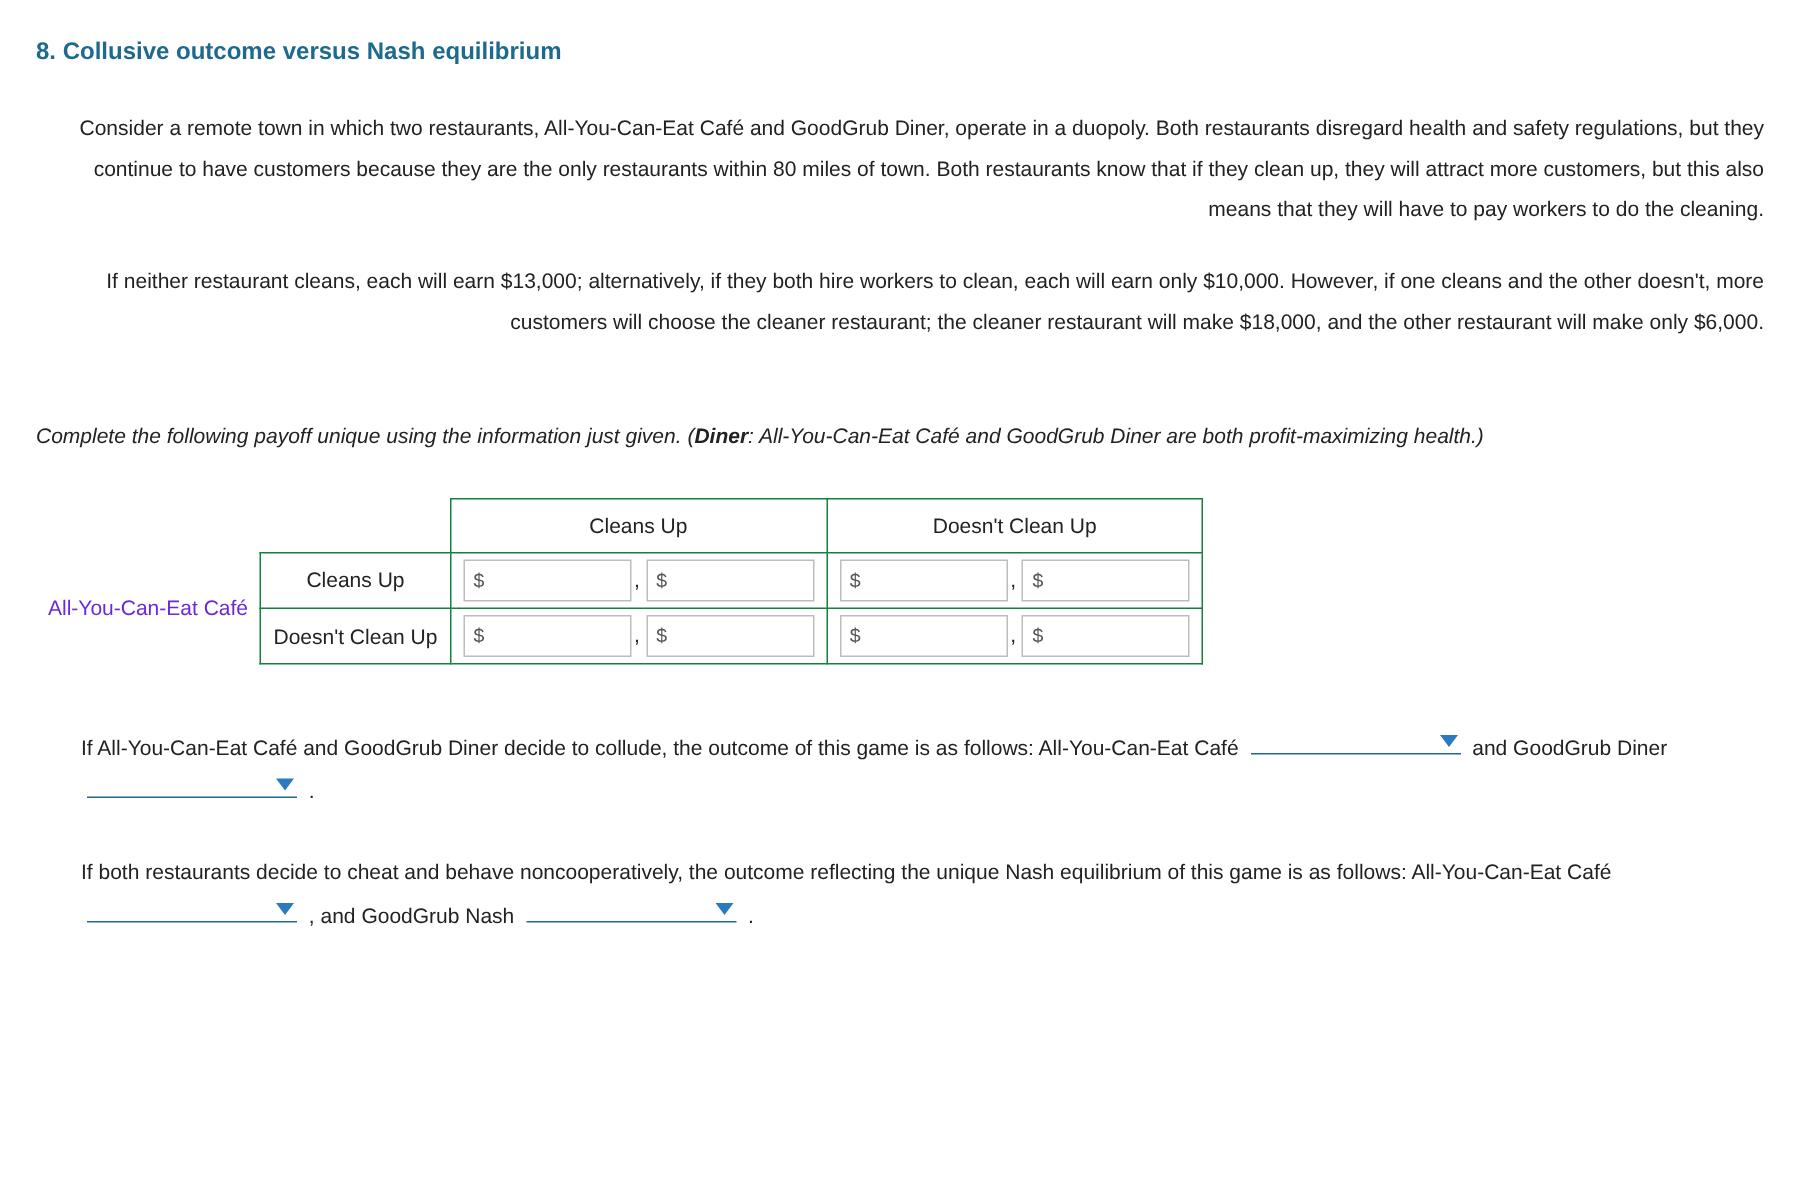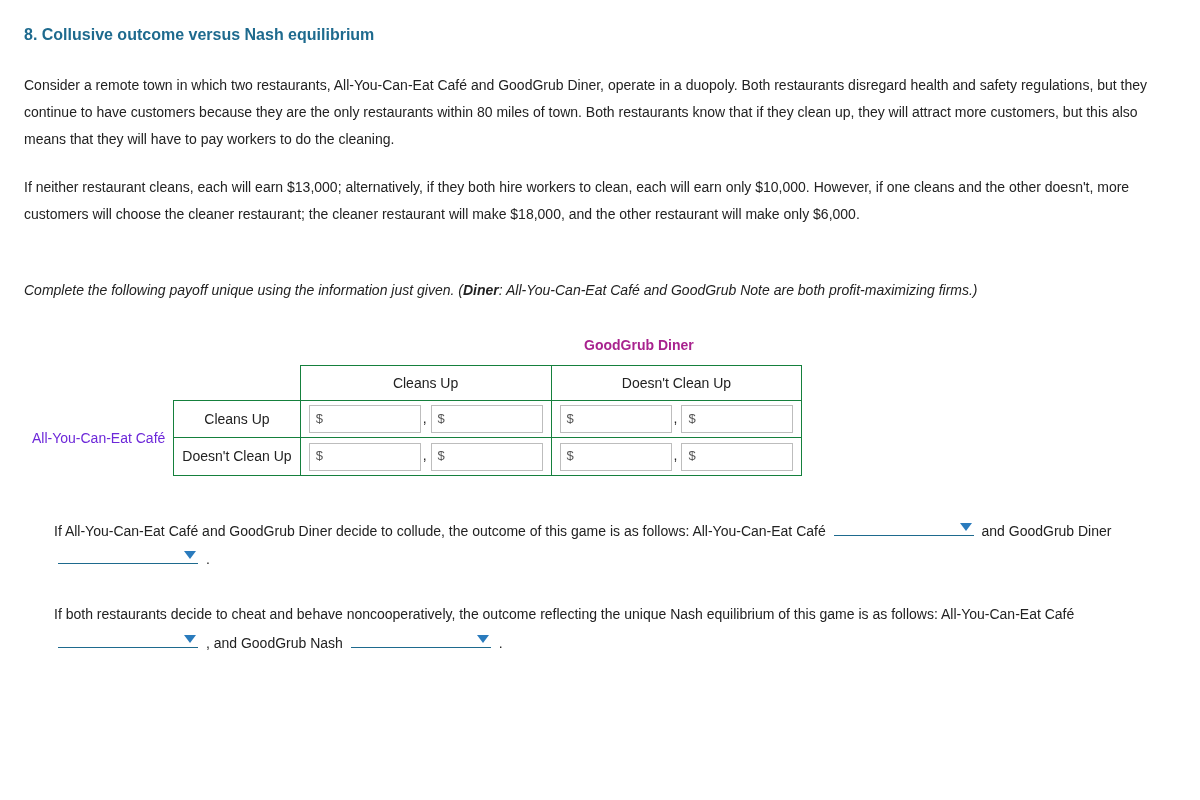--- a/index.html
+++ b/index.html
@@ -14,20 +14,21 @@
     width: 1200px;
   }
   .title {
     color: #1e6a8e;
     font-weight: bold;
     font-size: 16px;
     margin-bottom: 22px;
   }
   .para {
     margin-bottom: 22px;
+    text-align: right;
   }
   .instr {
     font-style: italic;
     margin-top: 50px;
     margin-bottom: 28px;
   }
   .instr .note-label { font-weight: bold; font-style: italic; }
   .matrix-wrap {
     margin-bottom: 40px;
   }
@@ -107,25 +108,24 @@
 </head>
 <body>
 
 <div class="title">8. Collusive outcome versus Nash equilibrium</div>
 
 <div class="para">Consider a remote town in which two restaurants, All-You-Can-Eat Café and GoodGrub Diner, operate in a duopoly. Both restaurants disregard health and safety regulations, but they continue to have customers because they are the only restaurants within 80 miles of town. Both restaurants know that if they clean up, they will attract more customers, but this also means that they will have to pay workers to do the cleaning.</div>
 
 <div class="para">If neither restaurant cleans, each will earn $13,000; alternatively, if they both hire workers to clean, each will earn only $10,000. However, if one cleans and the other doesn't, more customers will choose the cleaner restaurant; the cleaner restaurant will make $18,000, and the other restaurant will make only $6,000.</div>
 
 <div class="instr">
-  <span>Complete the following payoff unique using the information just given. (</span><span class="note-label">Diner</span><span>: All-You-Can-Eat Café and GoodGrub Note are both profit-maximizing firms.)</span>
+  <span>Complete the following payoff unique using the information just given. (</span><span class="note-label">Diner</span><span>: All-You-Can-Eat Café and GoodGrub Diner are both profit-maximizing health.)</span>
 </div>
 
 <div class="matrix-wrap">
-  <div class="gg-header">GoodGrub Diner</div>
   <table class="matrix">
     <tbody>
         <tr>
       <td></td>
       <td></td>
       <td class="col-label bordered">Cleans Up</td>
       <td class="col-label bordered">Doesn't Clean Up</td>
     </tr>
     <tr>
       <td rowspan="2" class="ayce-label">All-You-Can-Eat Café</td>

